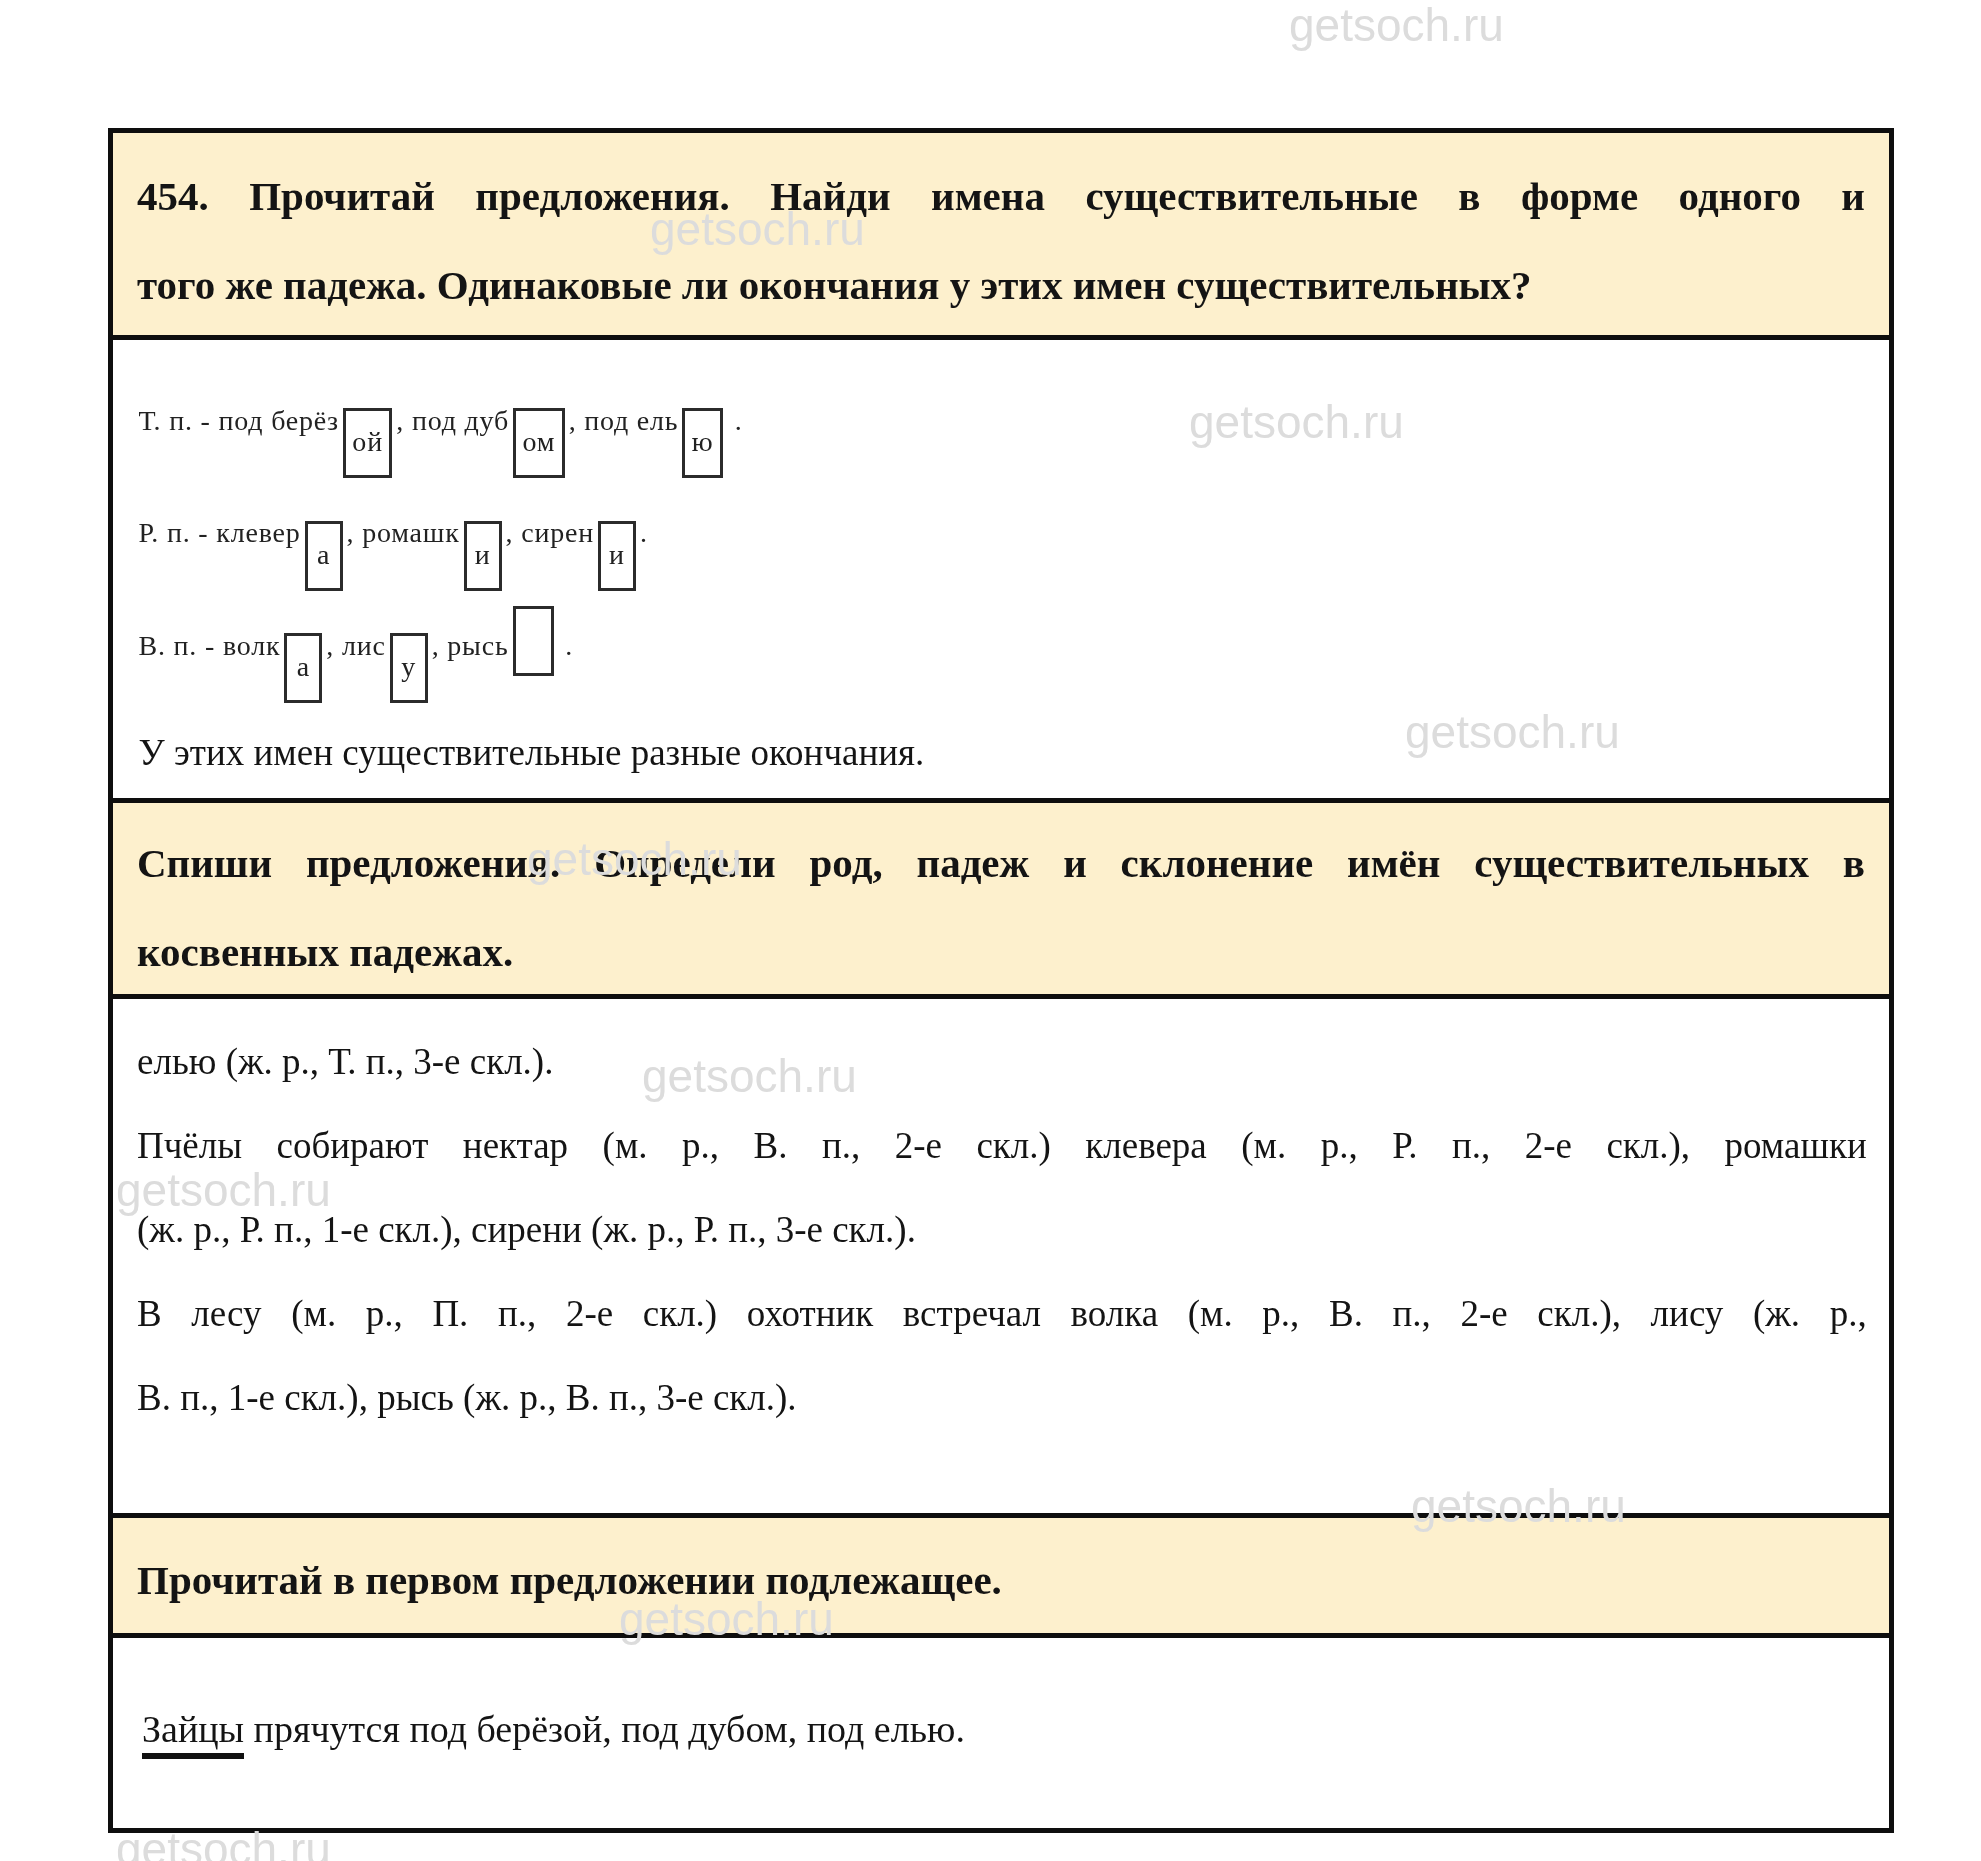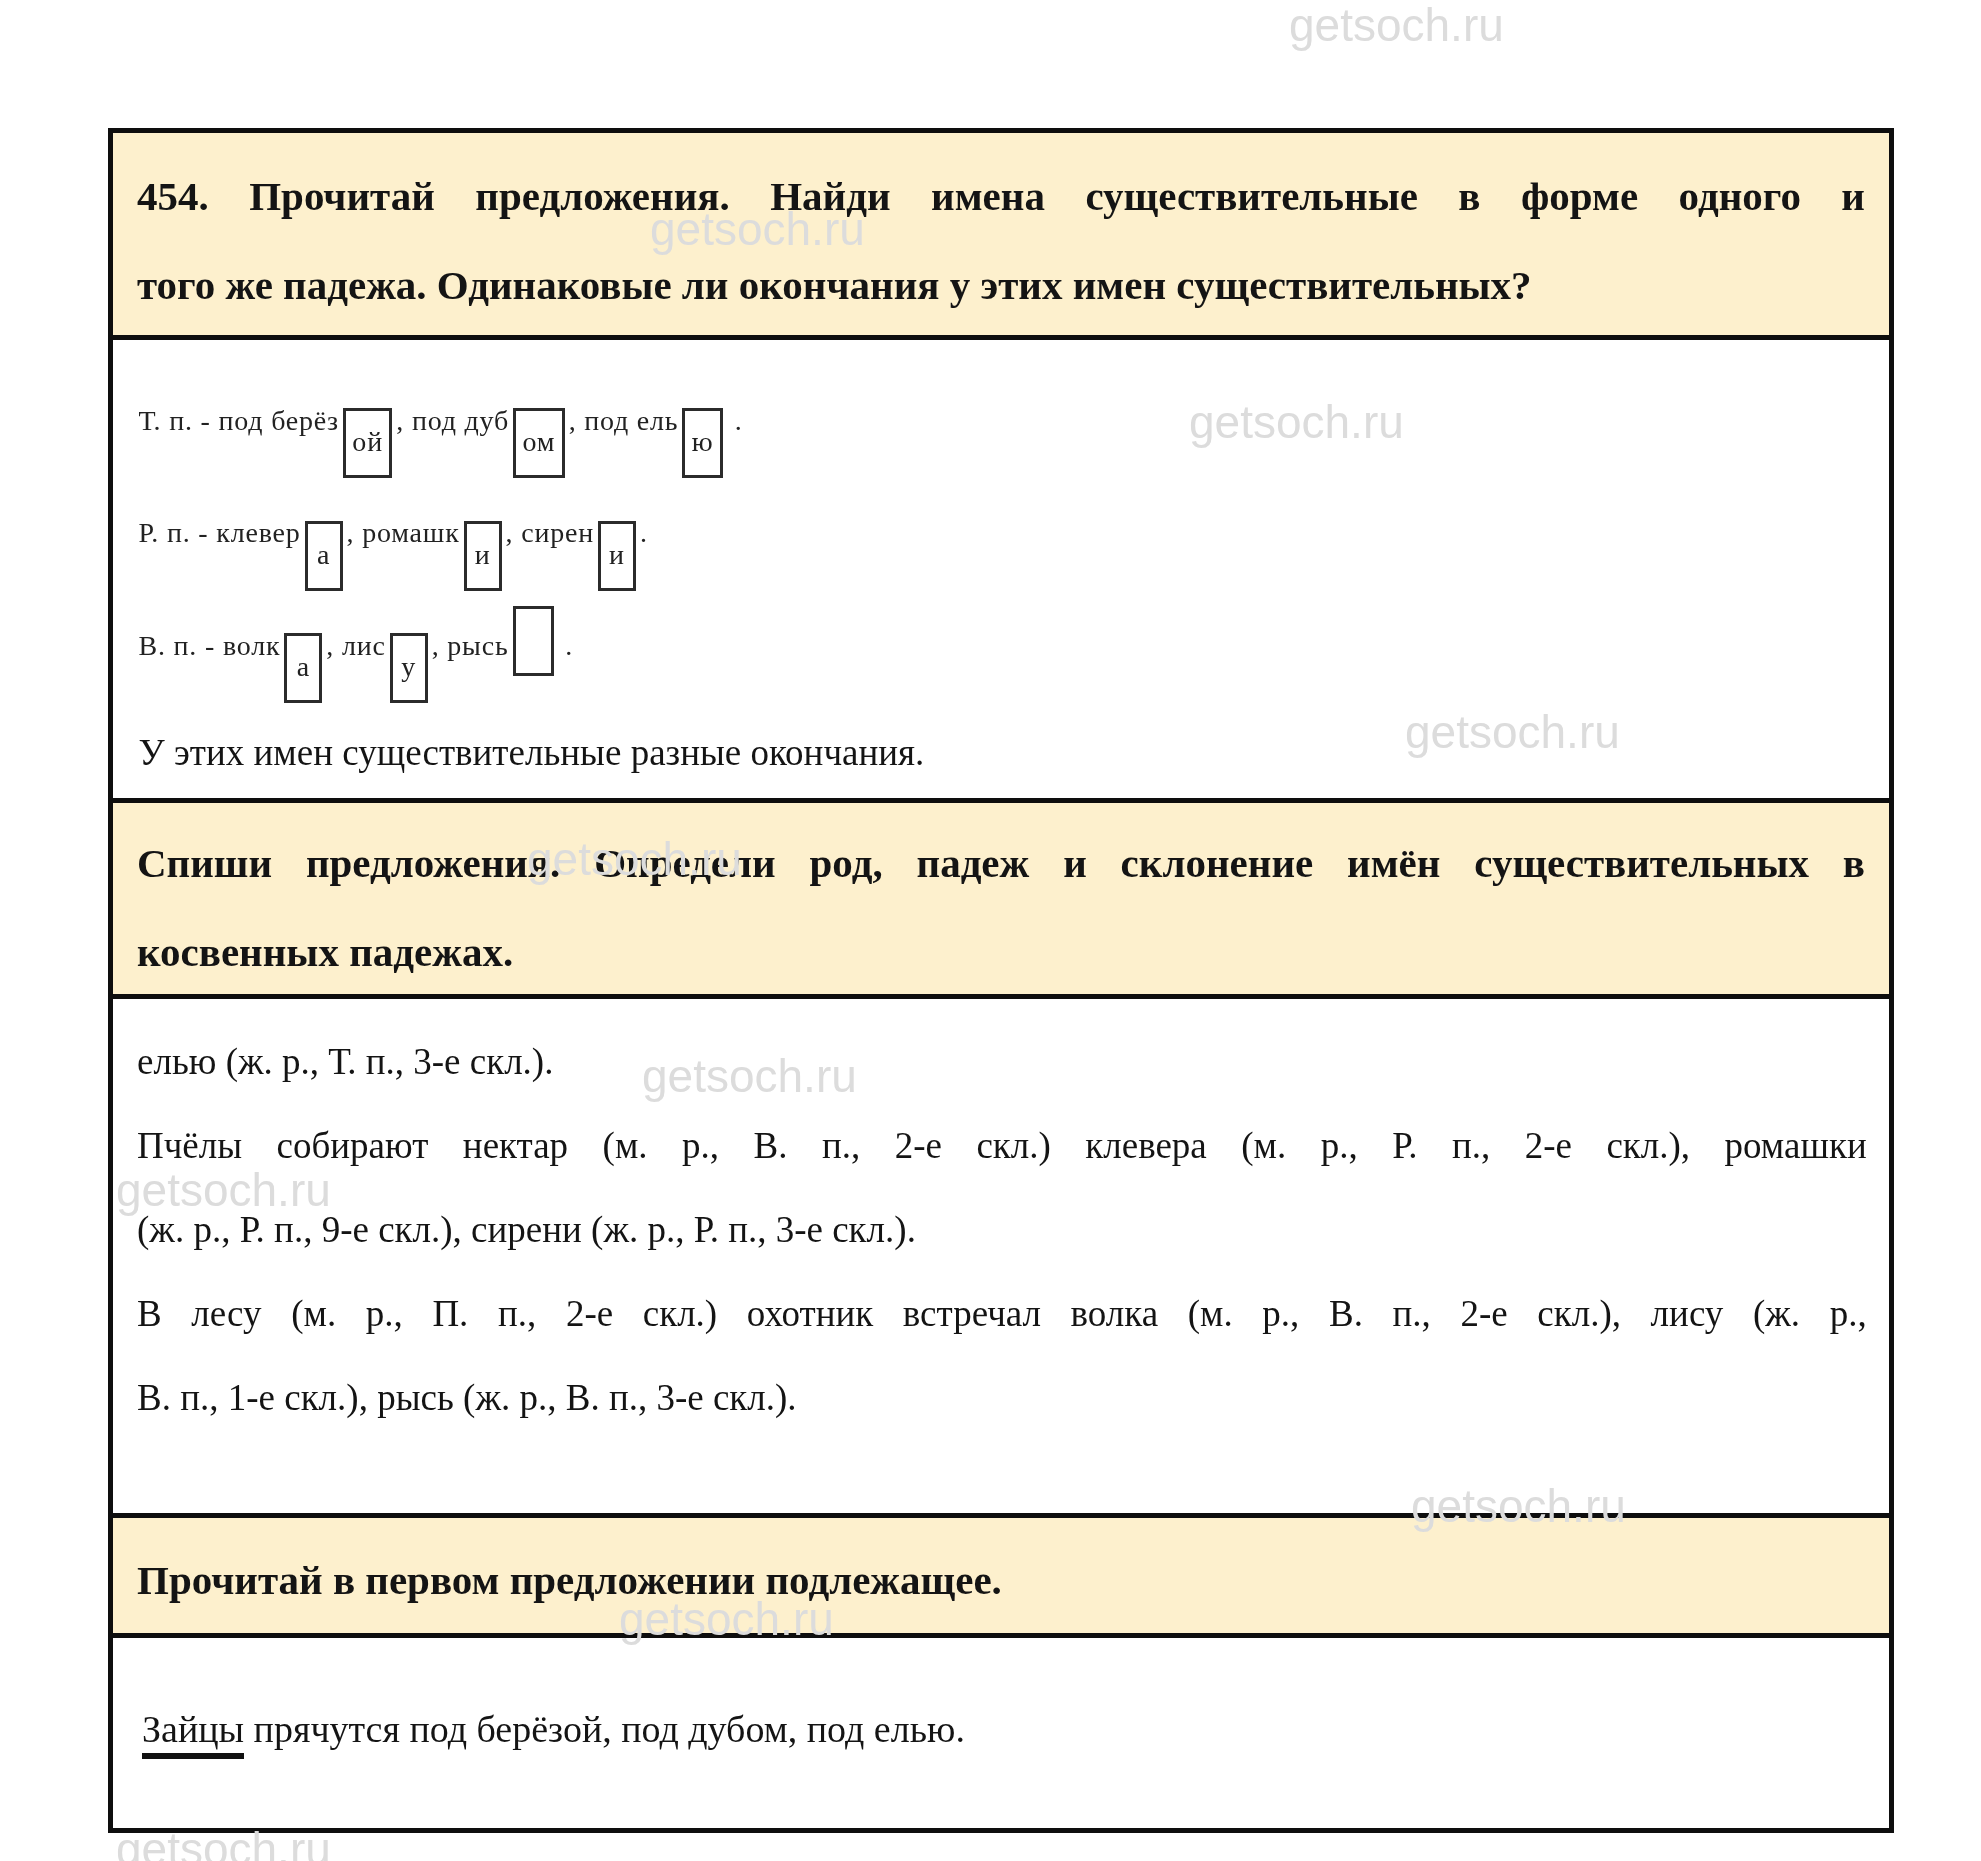--- a/index.html
+++ b/index.html
@@ -110,21 +110,21 @@
 
   <section id="instr2-box" class="cream">
       <div class="h-line stretch">Спиши предложения. Определи род, падеж и склонение имён существительных в</div>
       <div class="h-line">косвенных падежах.</div>
     </section>
 
   <section id="answer-box" class="white">
     <div>
         <div class="a-line">елью (ж. р., Т. п., 3-е скл.).</div>
         <div class="a-line stretch">Пчёлы собирают нектар (м. р., В. п., 2-е скл.) клевера (м. р., Р. п., 2-е скл.), ромашки</div>
-        <div class="a-line">(ж. р., Р. п., 9-е скл.), сирени (ж. р., Р. п., 3-е скл.).</div>
+        <div class="a-line">(ж. р., Р. п., 1-е скл.), сирени (ж. р., Р. п., 3-е скл.).</div>
         <div class="a-line stretch">В лесу (м. р., П. п., 2-е скл.) охотник встречал волка (м. р., В. п., 2-е скл.), лису (ж. р.,</div>
         <div class="a-line">В. п., 1-е скл.), рысь (ж. р., В. п., 3-е скл.).</div>
       </div>
   </section>
 
   <section id="instr3-box" class="cream">
       <div class="h-line">Прочитай в первом предложении подлежащее.</div>
     </section>
 
   <section id="final-box" class="white">

